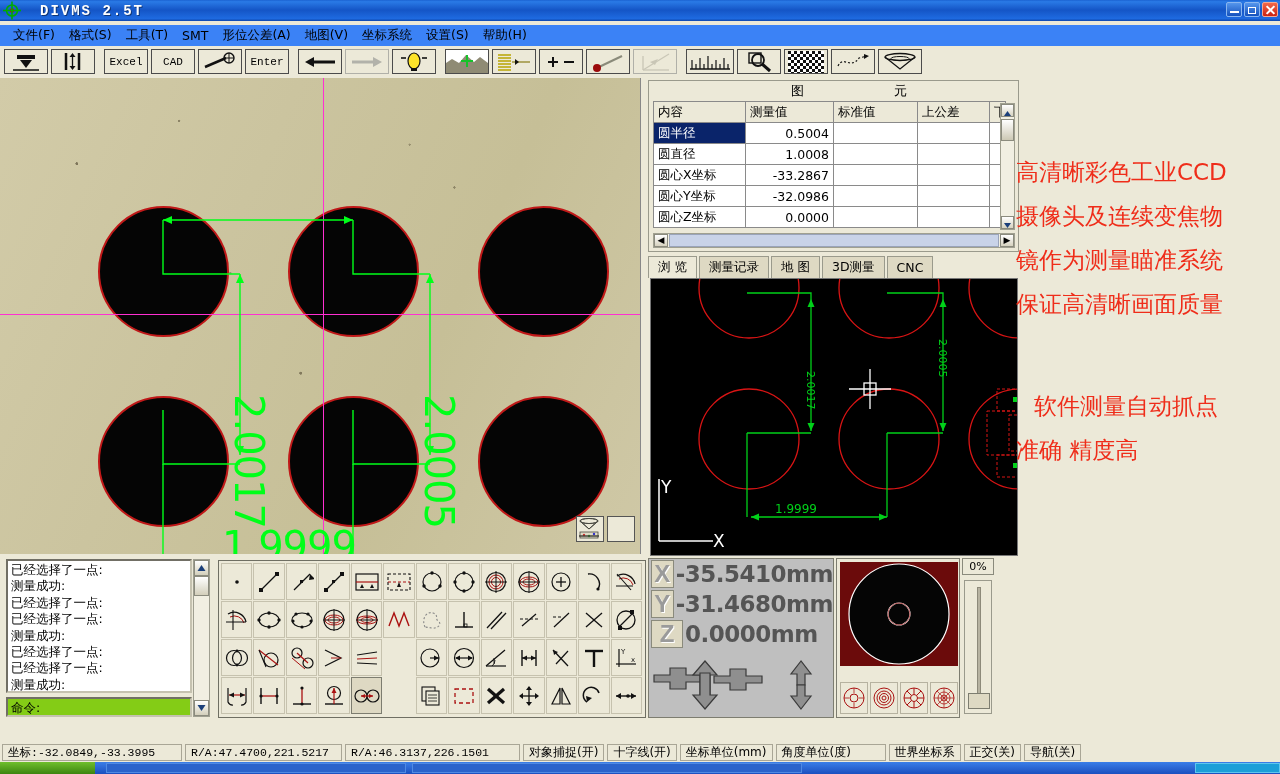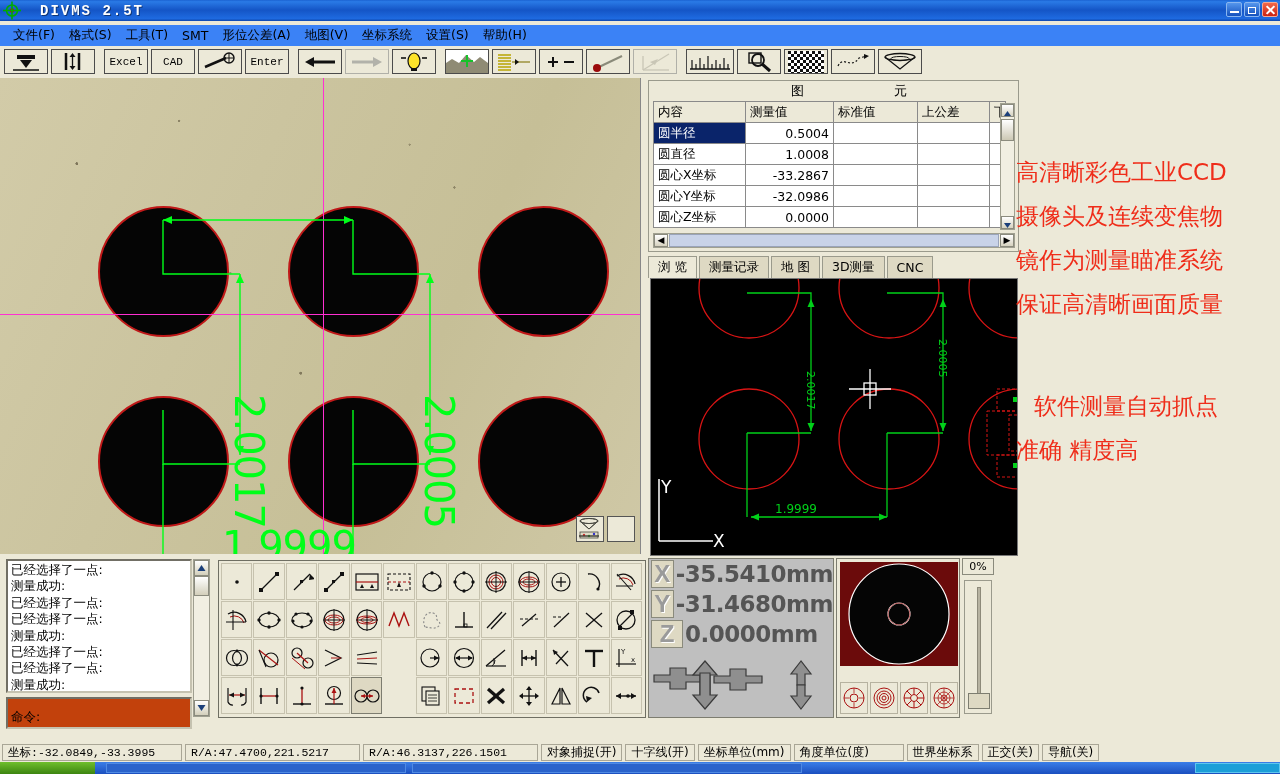--- a/index.html
+++ b/index.html
@@ -135,23 +135,23 @@
 
   
   .logpanel { position:absolute; left:2px; top:557px; width:210px; height:162px; }
   .log-list {
     position:absolute; left:4px; top:2px; width:186px; height:134px;
     background:#fff; border:2px inset #c5c2b0; overflow:hidden;
     font-family:"DejaVu Sans",sans-serif; font-size:12.5px; color:#000;
     padding:1px 3px; line-height:16.4px;
   }
   .cmdline {
-    position:absolute; left:4px; top:140px; width:186px; height:32px;
-    background:#c2410c; border:2px inset #c5c2b0;
-    font-family:"DejaVu Sans",sans-serif; font-size:12.5px; padding:10px 3px;
+    position:absolute; left:4px; top:140px; width:186px; height:20px;
+    background:#84cc16; border:2px inset #c5c2b0;
+    font-family:"DejaVu Sans",sans-serif; font-size:12.5px; padding:1px 3px;
   }
   .log-sb { position:absolute; right:2px; top:2px; width:17px; height:158px; background:#f1efe2; border:1px solid #9f9f90; }
   .log-sb .btn { width:15px; height:16px; background:linear-gradient(#fff,#d3cfbb); border:1px solid #8b8b7e; }
 
   
   .palette { position:absolute; left:218px; top:560px; width:428px; height:158px;
              background:#ece9d8; border:1px solid #6f6f63; padding:2px; }
   .prow { display:flex; height:38px; }
   .pbtn { width:32px; height:37px; border:1px solid #c6c2ae; background:#ece9d8;
           display:flex; align-items:center; justify-content:center; margin-right:1px; }
@@ -1111,21 +1111,21 @@
   <div class="progwrap">
     <div class="prog-label">0%</div>
     <div class="prog-track">
       <div class="prog-bar"></div>
       <div class="prog-thumb"></div>
     </div>
   </div>
 
   <div class="statusbar">
     <div class="sb-cell" style="width:180px;">坐标:-32.0849,-33.3995</div>
-    <div class="sb-cell" style="width:175px;">R/A:47.4700,221.5217</div>
+    <div class="sb-cell" style="width:157px;">R/A:47.4700,221.5217</div>
     <div class="sb-cell" style="width:175px;text-align:right;">R/A:46.3137,226.1501</div>
     <div class="sb-cell cn">对象捕捉(开)</div>
     <div class="sb-cell cn">十字线(开)</div>
     <div class="sb-cell cn">坐标单位(mm)</div>
     <div class="sb-cell cn" style="width:110px;">角度单位(度)</div>
     <div class="sb-cell cn">世界坐标系</div>
     <div class="sb-cell cn">正交(关)</div>
     <div class="sb-cell cn">导航(关)</div>
   </div>
 

